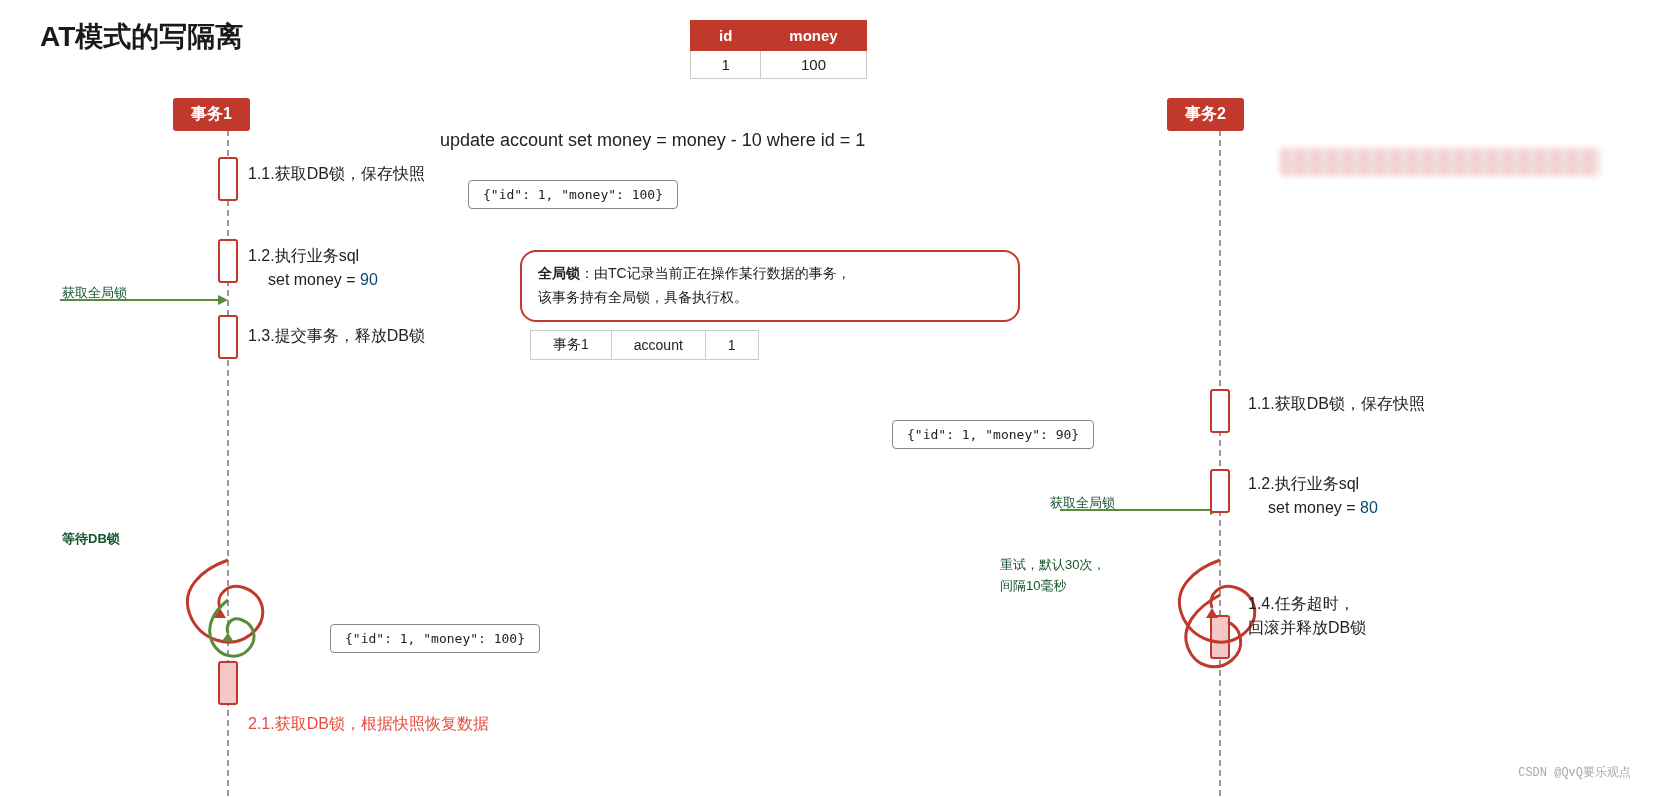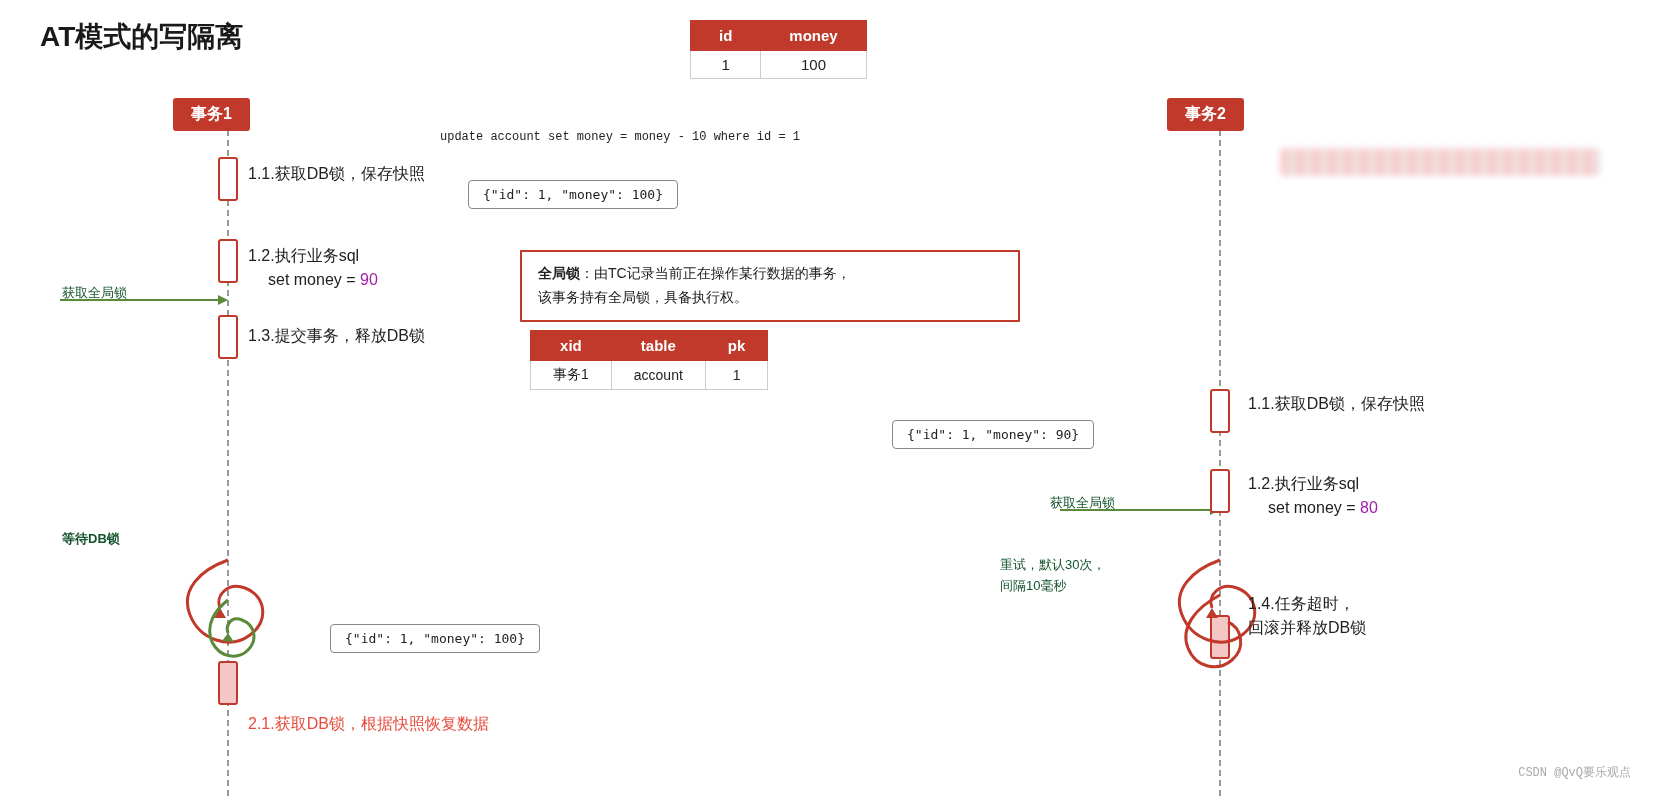--- a/index.html
+++ b/index.html
@@ -36,22 +36,22 @@
     .step-text {
       position: absolute;
       font-size: 16px;
       color: #222;
       line-height: 1.5;
     }
 
     
     .sql-text {
       position: absolute;
-      font-family: Liberation Mono, monospace;
-      font-size: 12px;
+      font-family: Liberation Sans, sans-serif;
+      font-size: 18px;
       color: #222;
     }
 
     
     .json-bubble {
       position: absolute;
       background: #fff;
       border: 1.5px solid #888;
       border-radius: 4px;
       font-family: monospace;
@@ -104,21 +104,21 @@
       padding: 5px 22px;
       border: 1px solid #ccc;
       text-align: center;
     }
 
     
     .tooltip-box {
       position: absolute;
       background: #fff;
       border: 2px solid #c0392b;
-      border-radius: 1px;
+      border-radius: 16px;
       padding: 10px 16px;
       font-size: 14px;
       color: #222;
       line-height: 1.7;
     }
     .tooltip-box .bold {
       font-weight: bold;
     }
 
     
@@ -142,21 +142,21 @@
     }
 
     
     .watermark {
       position: absolute;
       font-size: 12px;
       color: #aaa;
     }
 
     
-    .red-text { color: #a21caf; margin-top: 32px; }
+    .red-text { color: #0c4a6e; margin-top: 32px; }
 
     svg.arrow-svg {
       position: absolute;
       overflow: visible;
       pointer-events: none;
     }
   </style>
 </head>
 <body>
 
@@ -231,25 +231,20 @@
 <div class="step-text" style="left:248px; top:324px;">1.3.提交事务，释放DB锁</div>
 
 <div class="arrow-label" style="left:62px; top:284px;">获取全局锁</div>
 
 <div class="tooltip-box" style="left:520px; top:250px; width:500px;">
   <span class="bold">全局锁</span><span>：由TC记录当前正在操作某行数据的事务，<br>该事务持有全局锁，具备执行权。</span>
 </div>
 
 <table class="lock-table" style="left:530px; top:330px;">
   <tbody>
-      <tr>
-    <th>xid</th>
-    <th>table</th>
-    <th>pk</th>
-  </tr>
   <tr>
     <td>事务1</td>
     <td>account</td>
     <td>1</td>
   </tr>
 </tbody>
   </table>
 
 <div class="json-bubble" style="left:892px; top:420px;">{"id": 1, "money": 90}</div>
 

